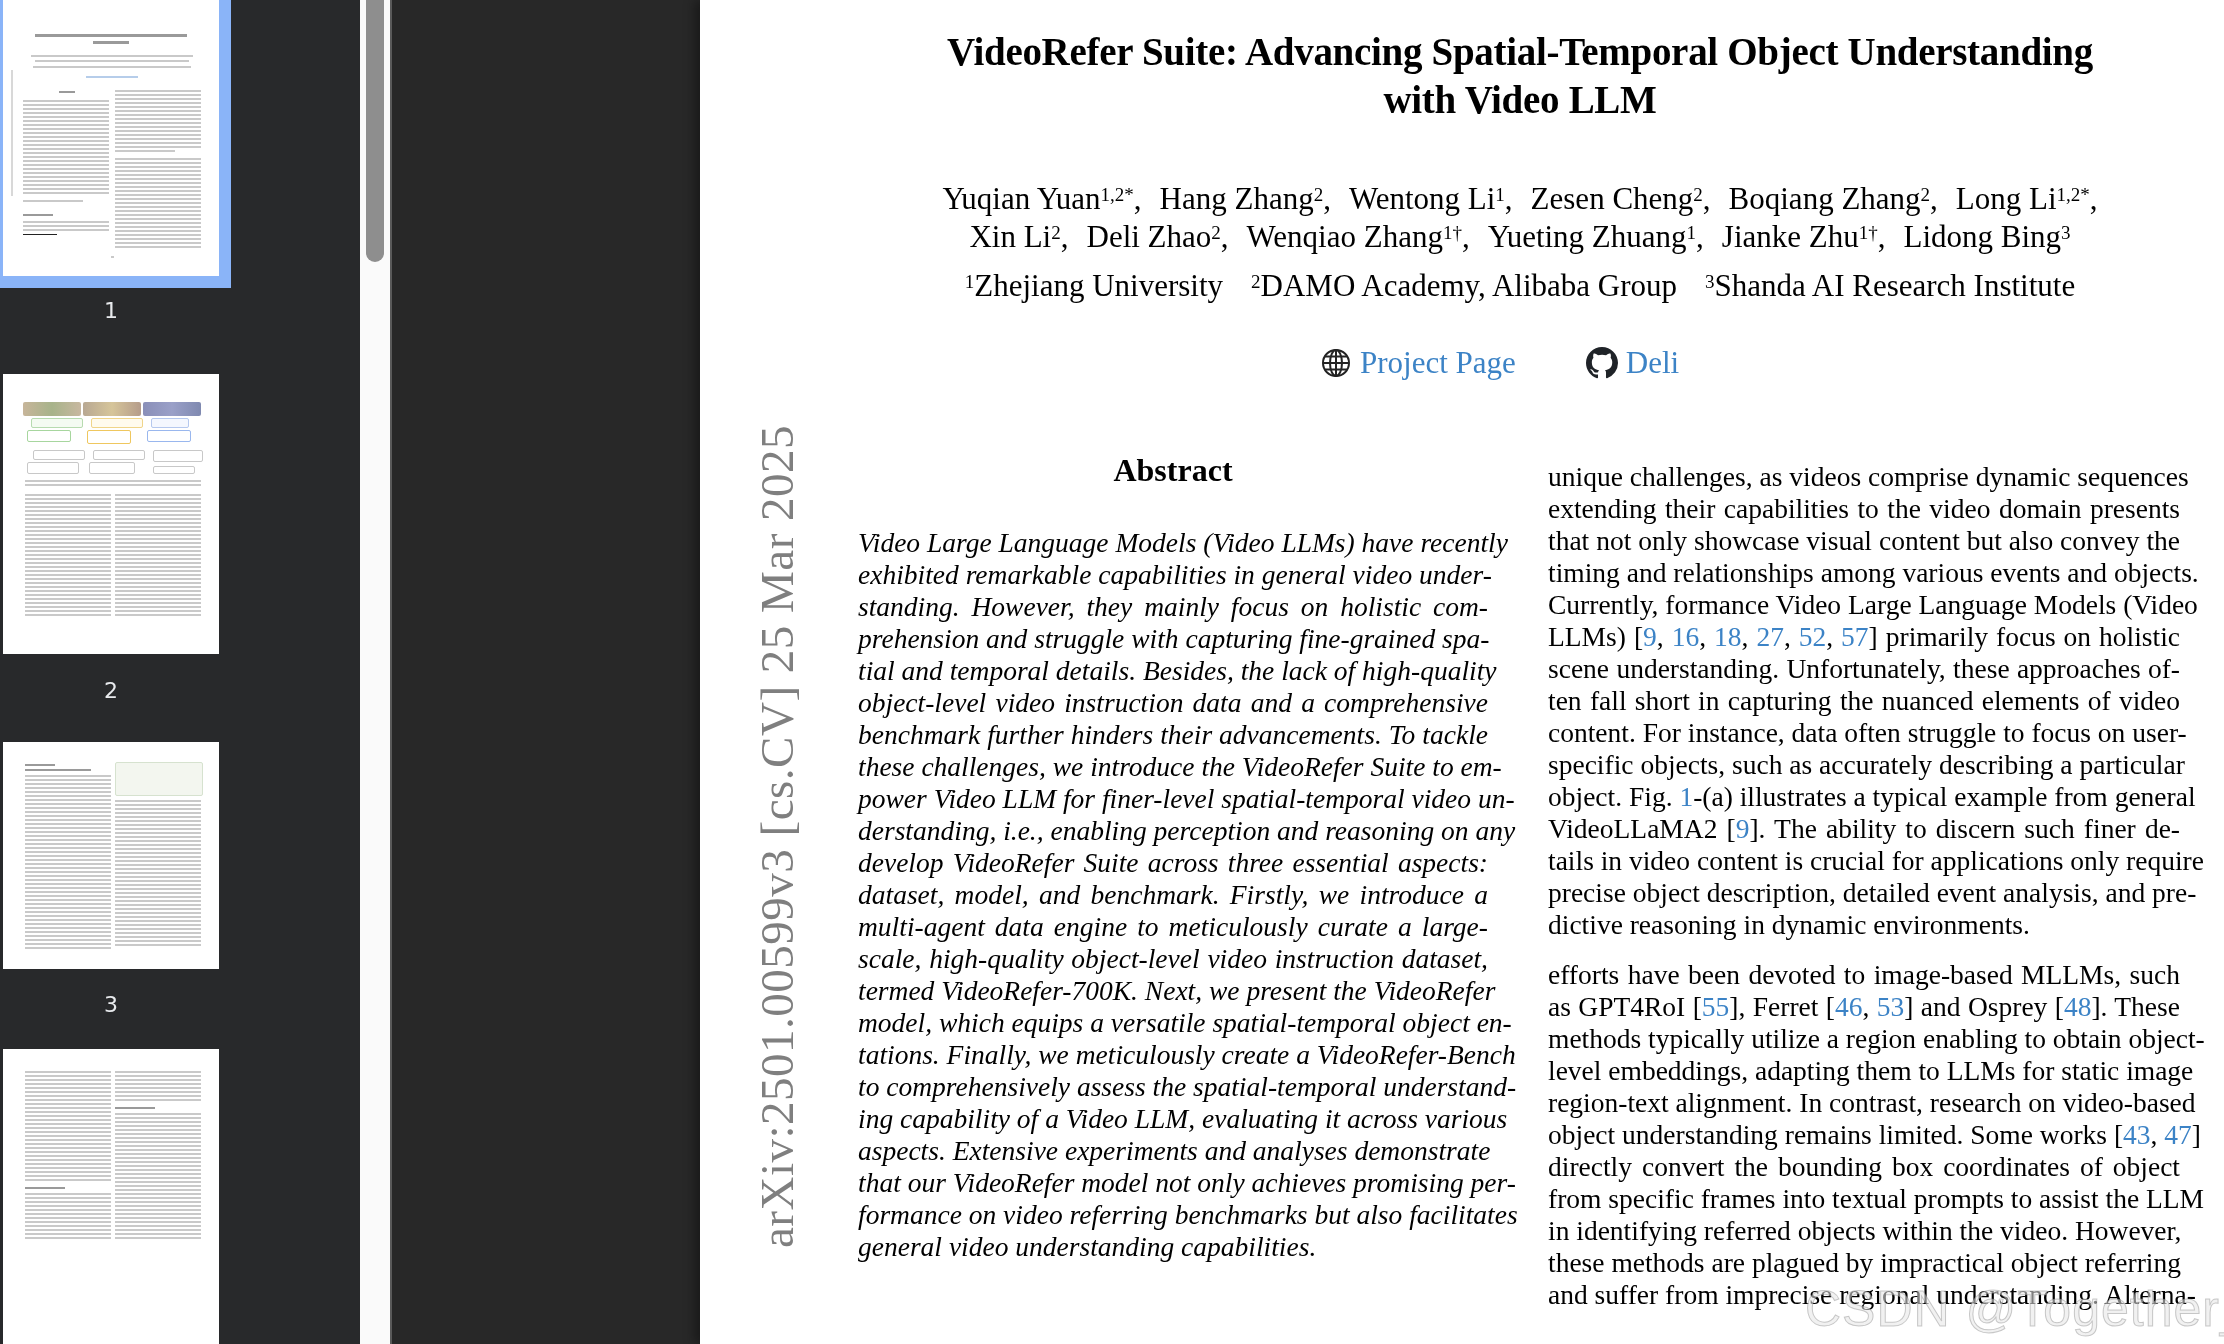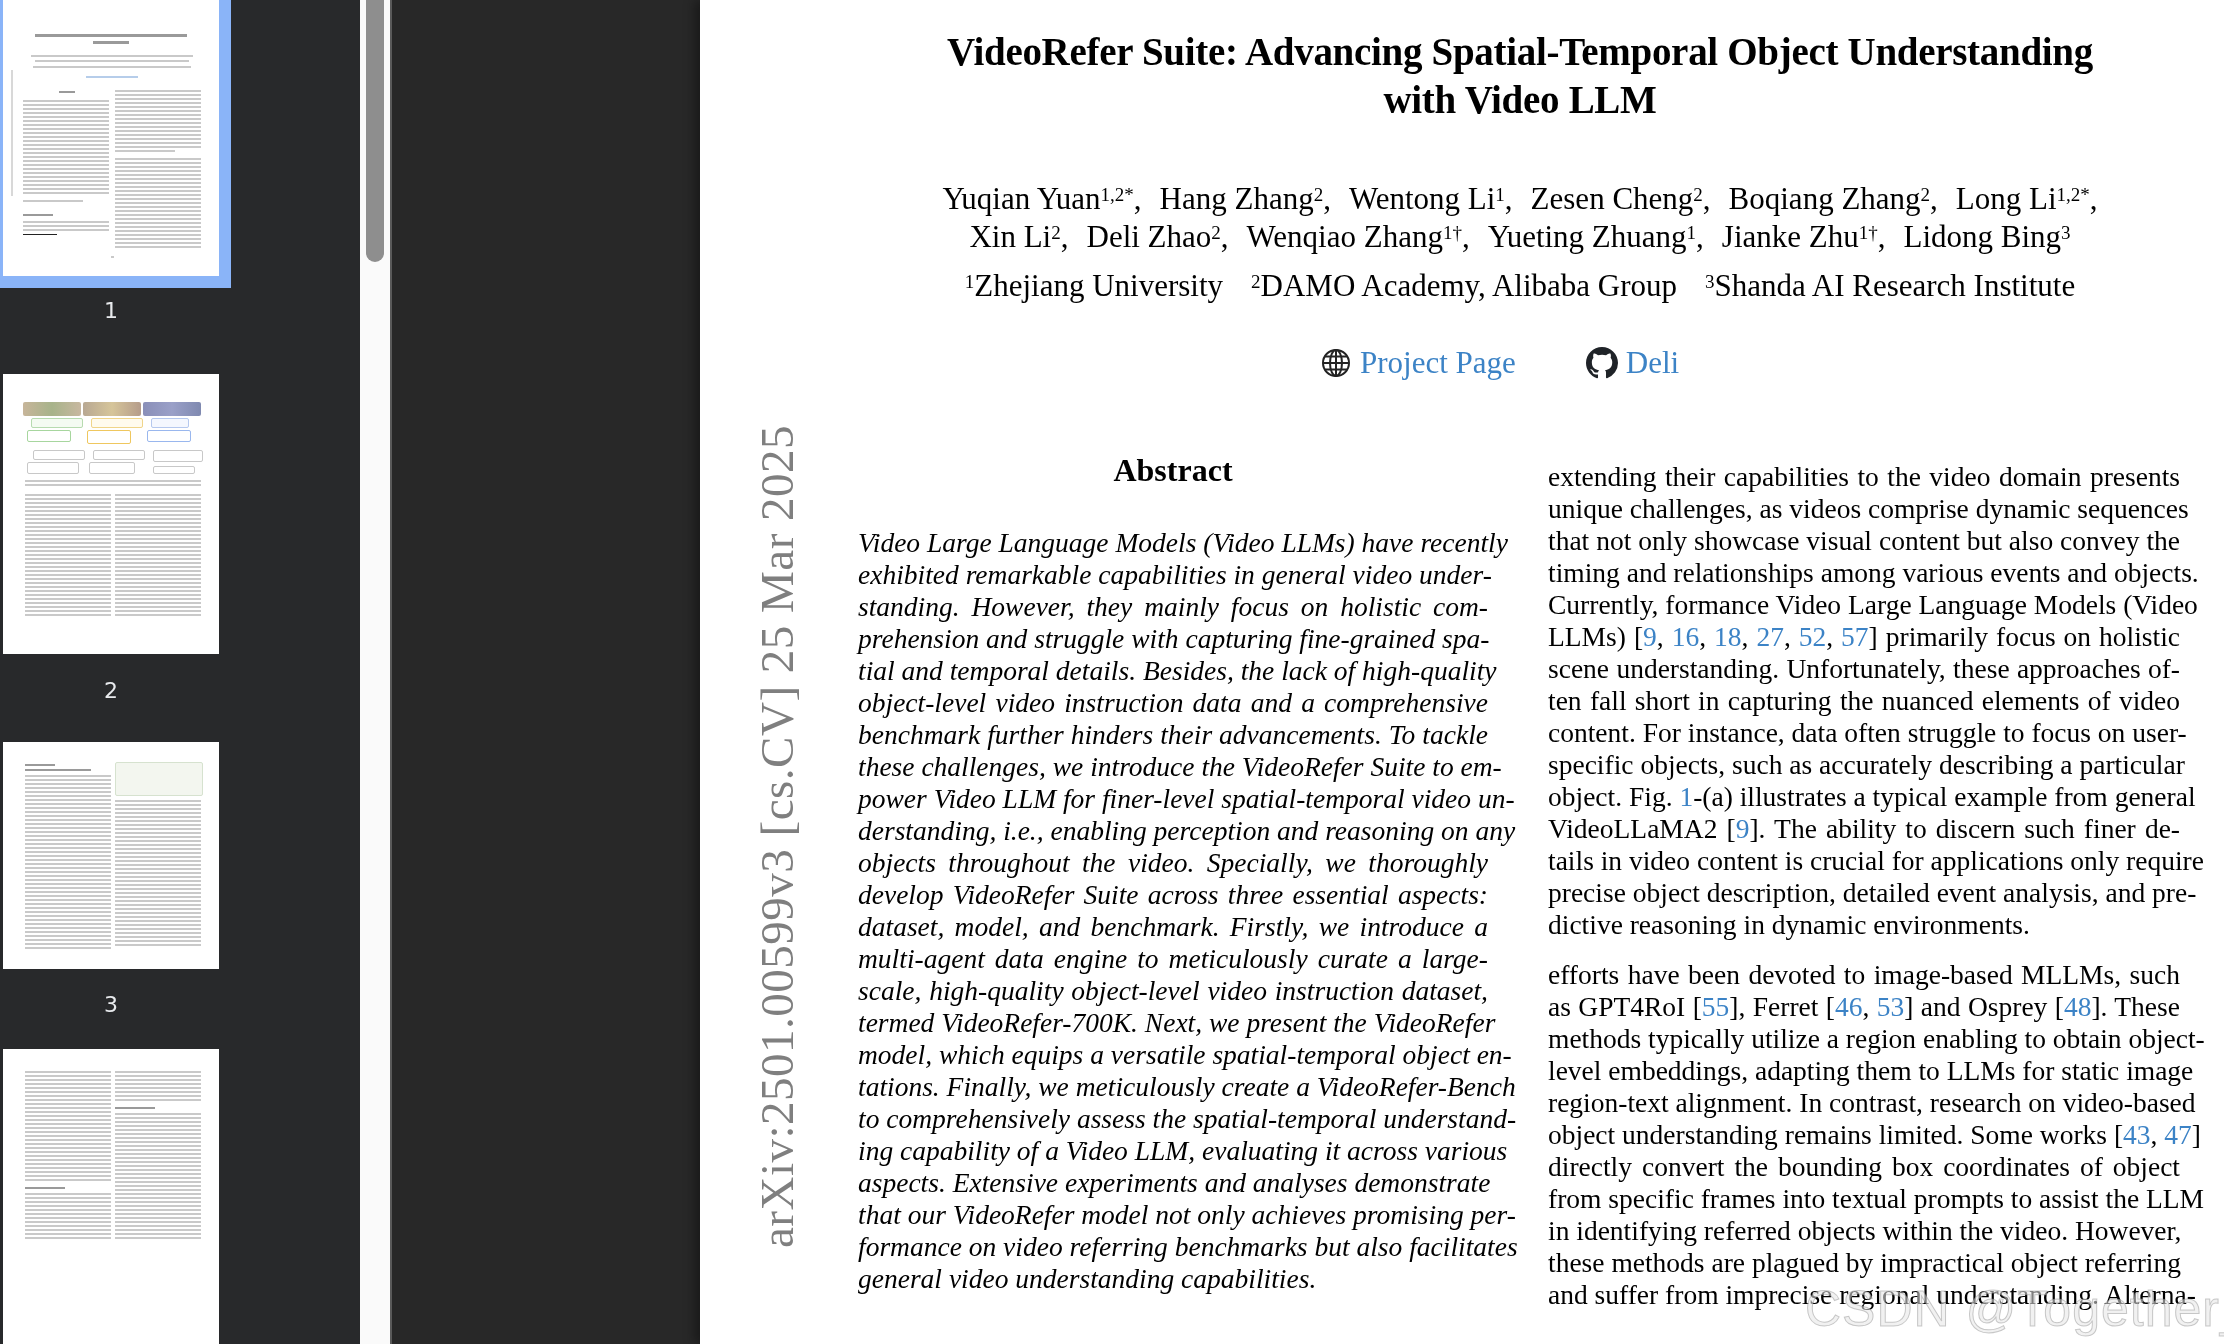--- a/index.html
+++ b/index.html
@@ -498,40 +498,39 @@
       <span class="line">Video Large Language Models (Video LLMs) have recently</span>
       <span class="line">exhibited remarkable capabilities in general video under-</span>
       <span class="line">standing.  However, they mainly focus on holistic com-</span>
       <span class="line">prehension and struggle with capturing fine-grained spa-</span>
       <span class="line">tial and temporal details. Besides, the lack of high-quality</span>
       <span class="line">object-level video instruction data and a comprehensive</span>
       <span class="line">benchmark further hinders their advancements. To tackle</span>
       <span class="line">these challenges, we introduce the VideoRefer Suite to em-</span>
       <span class="line">power Video LLM for finer-level spatial-temporal video un-</span>
       <span class="line">derstanding, i.e., enabling perception and reasoning on any</span>
-      <span class="line">objects throughout the video.  Specially, we thoroughly</span>
       <span class="line">develop VideoRefer Suite across three essential aspects:</span>
       <span class="line">dataset, model, and benchmark.  Firstly, we introduce a</span>
       <span class="line">multi-agent data engine to meticulously curate a large-</span>
       <span class="line">scale, high-quality object-level video instruction dataset,</span>
       <span class="line">termed VideoRefer-700K. Next, we present the VideoRefer</span>
       <span class="line">model, which equips a versatile spatial-temporal object en-</span>
       <span class="line">tations. Finally, we meticulously create a VideoRefer-Bench</span>
       <span class="line">to comprehensively assess the spatial-temporal understand-</span>
       <span class="line">ing capability of a Video LLM, evaluating it across various</span>
       <span class="line">aspects.  Extensive experiments and analyses demonstrate</span>
       <span class="line">that our VideoRefer model not only achieves promising per-</span>
       <span class="line">formance on video referring benchmarks but also facilitates</span>
       <span class="line last">general video understanding capabilities.</span>
     </div>
 
   <div class="col col-right" id="right-col">
     <div id="right-p1">
+        <span class="line">unique challenges, as videos comprise dynamic sequences</span>
         <span class="line">extending their capabilities to the video domain presents</span>
-        <span class="line">unique challenges, as videos comprise dynamic sequences</span>
         <span class="line">that not only showcase visual content but also convey the</span>
         <span class="line">timing and relationships among various events and objects.</span>
         <span class="line">Currently, formance Video Large Language Models (Video</span>
         <span class="line">LLMs) [<span class="cite">9</span>, <span class="cite">16</span>, <span class="cite">18</span>, <span class="cite">27</span>, <span class="cite">52</span>, <span class="cite">57</span>] primarily focus on holistic</span>
         <span class="line">scene understanding.  Unfortunately, these approaches of-</span>
         <span class="line">ten fall short in capturing the nuanced elements of video</span>
         <span class="line">content. For instance, data often struggle to focus on user-</span>
         <span class="line">specific objects, such as accurately describing a particular</span>
         <span class="line">object. Fig. <span class="cite">1</span>-(a) illustrates a typical example from general</span>
         <span class="line">VideoLLaMA2 [<span class="cite">9</span>].  The ability to discern such finer de-</span>

